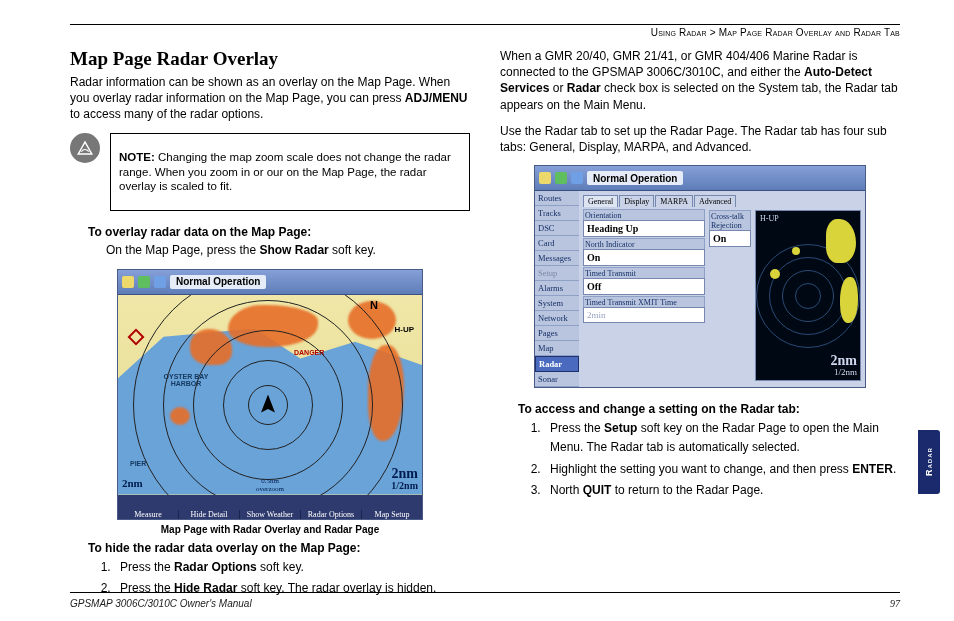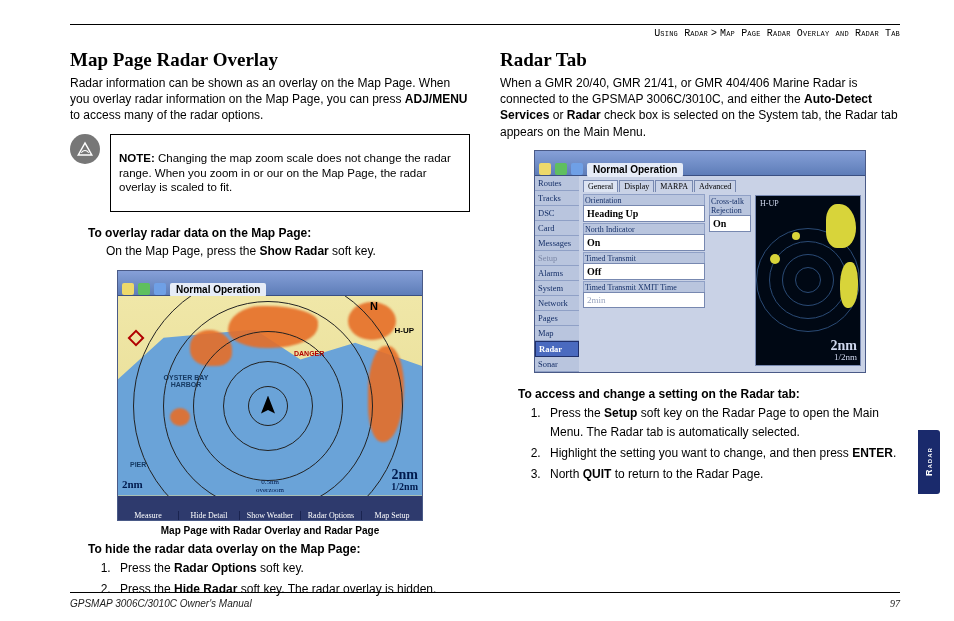--- a/index.html
+++ b/index.html
@@ -12,21 +12,21 @@
     color: #000;
   }
   .page {
     position: relative;
     width: 100%;
     height: 100%;
     padding: 24px 54px 28px 70px;
   }
   .rule-top { border-top: 1px solid #000; width: 100%; margin-bottom: 2px; }
   .breadcrumb { font-size: 10px; text-align: right; margin-bottom: 10px; letter-spacing: .2px;}
-  .breadcrumb .sc { font-variant: small-caps; font-family: Liberation Mono, monospace; }
+  .breadcrumb .sc { font-variant: small-caps; }
   .cols { display: flex; gap: 30px; }
   .col { flex: 1 1 0; }
   h1 { font-family: "Times New Roman", Times, serif; font-size: 19px; font-weight: bold; margin-bottom: 4px; }
   p { font-size: 12px; line-height: 1.35; margin-bottom: 10px; }
   .bold { font-weight: bold; }
   .note-row { display: flex; align-items: flex-start; gap: 10px; margin: 10px 0 14px; }
   .note-icon {
     width: 30px; height: 30px; border-radius: 50%;
     background: #777; display:flex; align-items:center; justify-content:center;
     flex: 0 0 30px;
@@ -36,21 +36,21 @@
   .step-head { font-size: 12px; font-weight: bold; margin: 2px 0 3px 18px; }
   .step-body { font-size: 12px; margin-left: 36px; margin-bottom: 10px; line-height:1.35;}
   ol.steps { font-size: 12px; margin-left: 44px; margin-bottom: 12px; line-height:1.6;}
   ol.steps li { padding-left: 6px; margin-bottom: 2px;}
   
   .fig { margin: 6px auto 6px; }
   .fig-left { width: 306px; }
   .map-window { width: 306px; border: 1px solid #4a5a87; background:#c9d2e6;}
   .titlebar {
     height: 18px; background: linear-gradient(#86a0d8,#5e7db8);
-    display:flex; align-items:flex-start; font-size:10px; color:#fff; padding:12px 4px; gap:4px;
+    display:flex; align-items:center; font-size:10px; color:#fff; padding:12px 4px; gap:4px;
     border-bottom:1px solid #3a4f82;
   }
   .tb-ico { width:12px; height:12px; background:#edd96b; border-radius:2px;}
   .tb-ico.b{background:#5fbf5f;} .tb-ico.c{background:#6fa0e6;}
   .tb-title { color:#000; font-weight:bold; background:#e6ecf7; padding:0 6px; border-radius:2px; font-size:10px; height:14px; display:flex; align-items:center;}
   .map-canvas {
     position: relative; height: 200px; overflow:hidden;
     background: linear-gradient(#f0e7a8,#e6db90);
   }
   .map-water { position:absolute; inset:34px 0 0 0; background:#6aa3d8; clip-path: polygon(0 30%, 15% 5%, 45% 0, 60% 18%, 78% 8%, 100% 22%, 100% 100%, 0 100%);}
@@ -217,24 +217,24 @@
       </div>
 
       <div class="step-head">To hide the radar data overlay on the Map Page:</div>
       <ol class="steps">
         <li><span>Press the </span><span class="bold">Radar Options</span><span> soft key.</span></li>
         <li><span>Press the </span><span class="bold">Hide Radar</span><span> soft key. The radar overlay is hidden.</span></li>
       </ol>
     </div>
 
     <div class="col">
-      <h1>Radar Tab</h1>
       <p>
         <span>When a GMR 20/40, GMR 21/41, or GMR 404/406 Marine Radar is connected to the GPSMAP 3006C/3010C, and either the </span><span class="bold">Auto-Detect Services</span><span> or </span><span class="bold">Radar</span><span> check box is selected on the System tab, the Radar tab appears on the Main Menu.</span>
       </p>
+      <p>Use the Radar tab to set up the Radar Page. The Radar tab has four sub tabs: General, Display, MARPA, and Advanced.</p>
 
       <div class="fig fig-right">
         <div class="setup-window">
           <div class="titlebar">
             <span class="tb-ico"></span>
             <span class="tb-ico b"></span>
             <span class="tb-ico c"></span>
             <span class="tb-title">Normal Operation</span>
           </div>
           <div class="setup-body">

